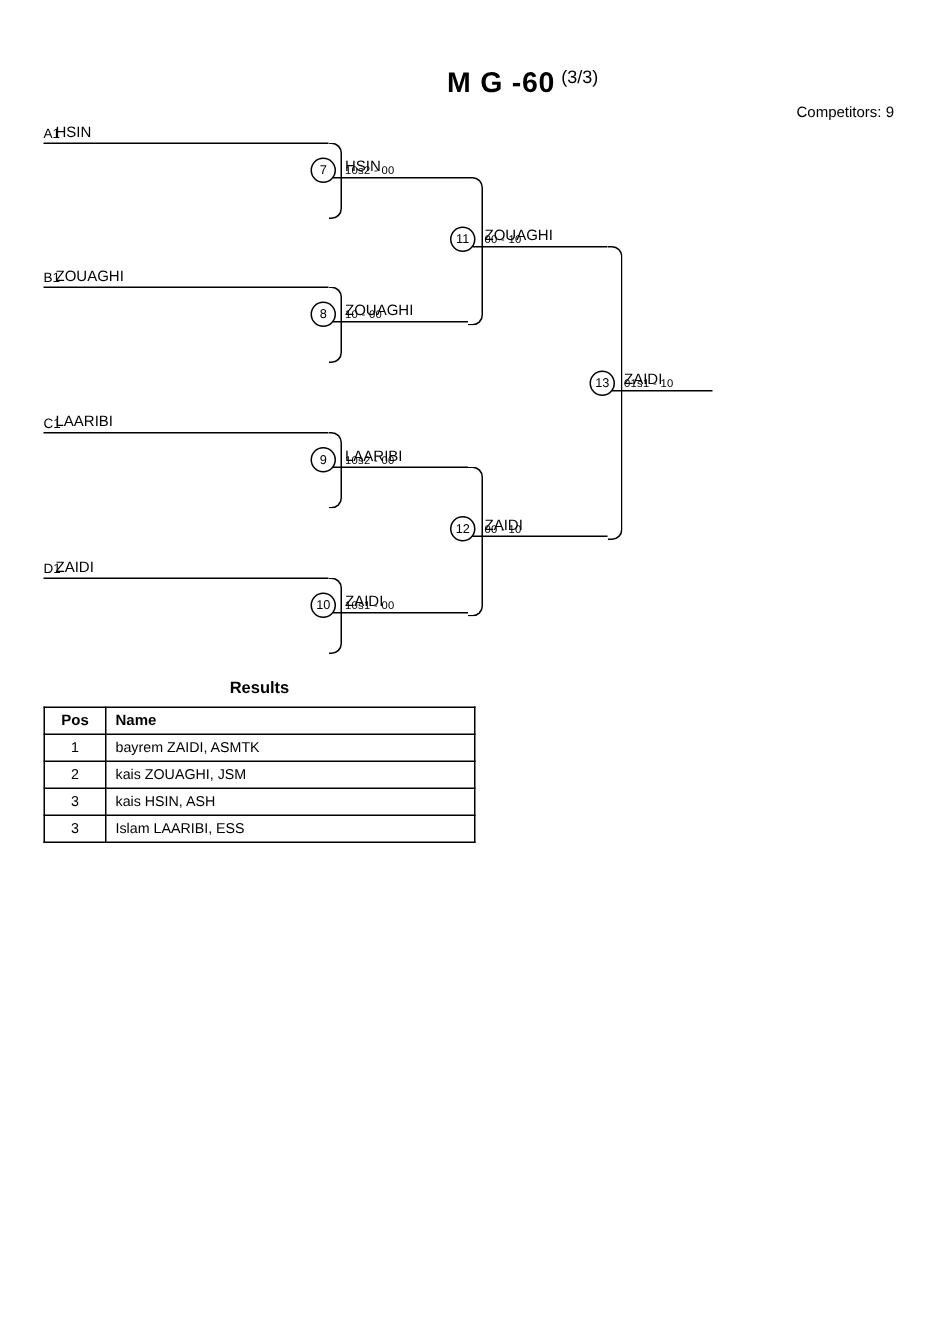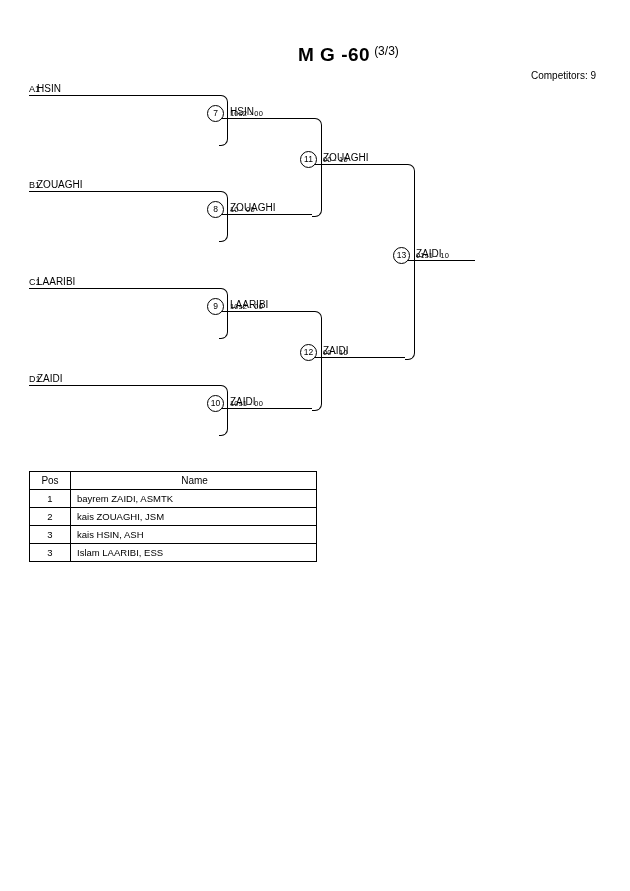--- a/index.html
+++ b/index.html
@@ -59,24 +59,24 @@
     border-collapse:collapse;
     border:1px solid #000;
     font-size:9.5px;
     background:#fff;
   }
   #results-table th,#results-table td{
     border:1px solid #000;
     padding:2px 4px;
     height:13px;
   }
-  #results-table th{font-weight:normal;font-size:10px;}
+  #results-table th{font-weight:bold;font-size:10px;}
   #results-table .c-pos{width:32px;text-align:center;}
   #results-table .c-name{text-align:left;padding-left:6px;}
-  #results-table th.c-name{text-align:center;}
+  #results-table th.c-name{}
 </style>
 </head>
 <body>
 
 <div class="page">
 
   <div id="title-block">
     <span id="title-main">M G -60</span><span id="title-sub">(3/3)</span>
   </div>
   <div id="competitors">Competitors: 9</div>
@@ -157,20 +157,21 @@
 
   <div class="bracket" style="left:405px;top:164px;width:9px;height:194px;"></div>
 
   <div class="mnum" style="left:393px;top:247px;">13</div>
   <div class="entry with-score" style="left:408px;top:238px;width:67px;height:23px;">
     <span class="ename">ZAIDI</span>
     <span class="eline" style="width:67px;"></span>
     <span class="escore" style="top:13px;">01s1 - 10</span>
   </div>
 
+  <div id="results-title">Results</div>
   <table id="results-table">
     <thead>
       <tr>
         <th class="c-pos">Pos</th>
         <th class="c-name">Name</th>
       </tr>
     </thead>
     <tbody>
       <tr>
         <td class="c-pos">1</td>

